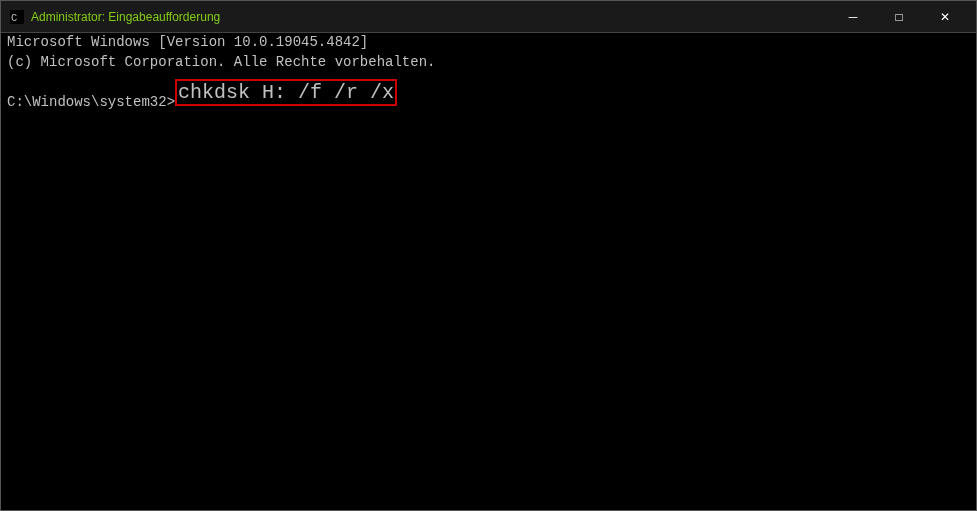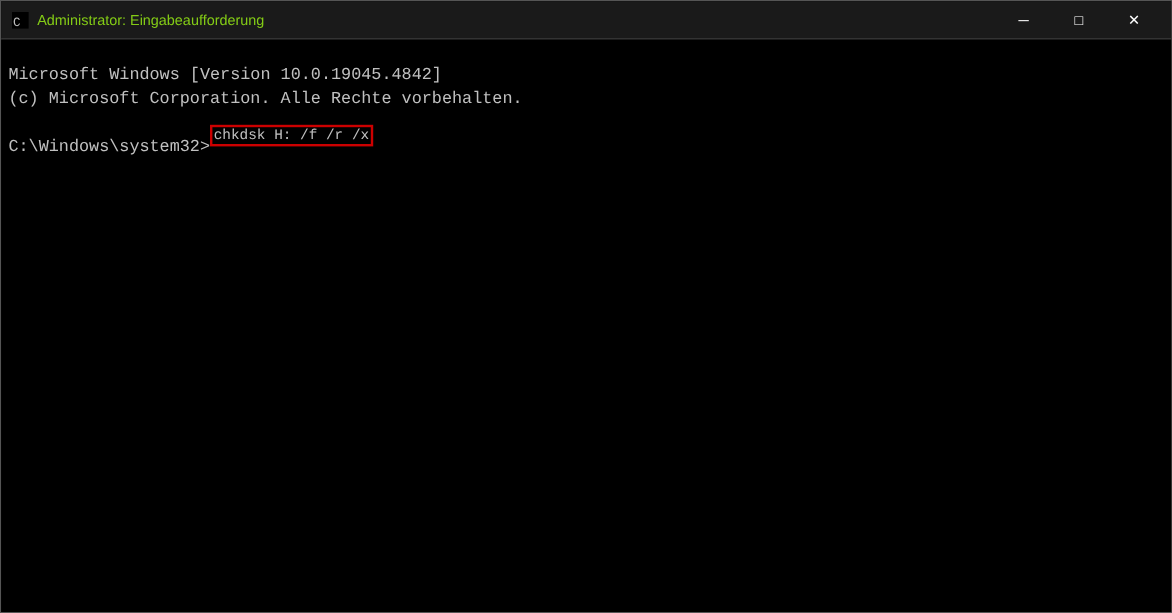--- a/index.html
+++ b/index.html
@@ -70,21 +70,21 @@
       font-size: 12px;
       cursor: pointer;
       background: transparent;
       border: none;
       font-family: 'Segoe UI', Arial, sans-serif;
     }
 
     .terminal-body {
       flex: 1;
       background: #000;
-      padding: 21px 6px;
+      padding: 0 6px;
       overflow: hidden;
     }
 
     .terminal-text {
       color: #c0c0c0;
       font-size: 14px;
       line-height: 1.4;
       white-space: pre;
     }
 
@@ -96,21 +96,21 @@
 
     .prompt {
       color: #c0c0c0;
       font-size: 14px;
       white-space: pre;
       margin-top: 20px;
     }
 
     .command-highlighted {
       color: #c0c0c0;
-      font-size: 12px;
+      font-size: 20px;
       border: 2px solid #cc0000;
       padding: 0 1px;
       white-space: pre;
       background: #000;
     }
   </style>
 </head>
 <body>
 
 <div class="window">

